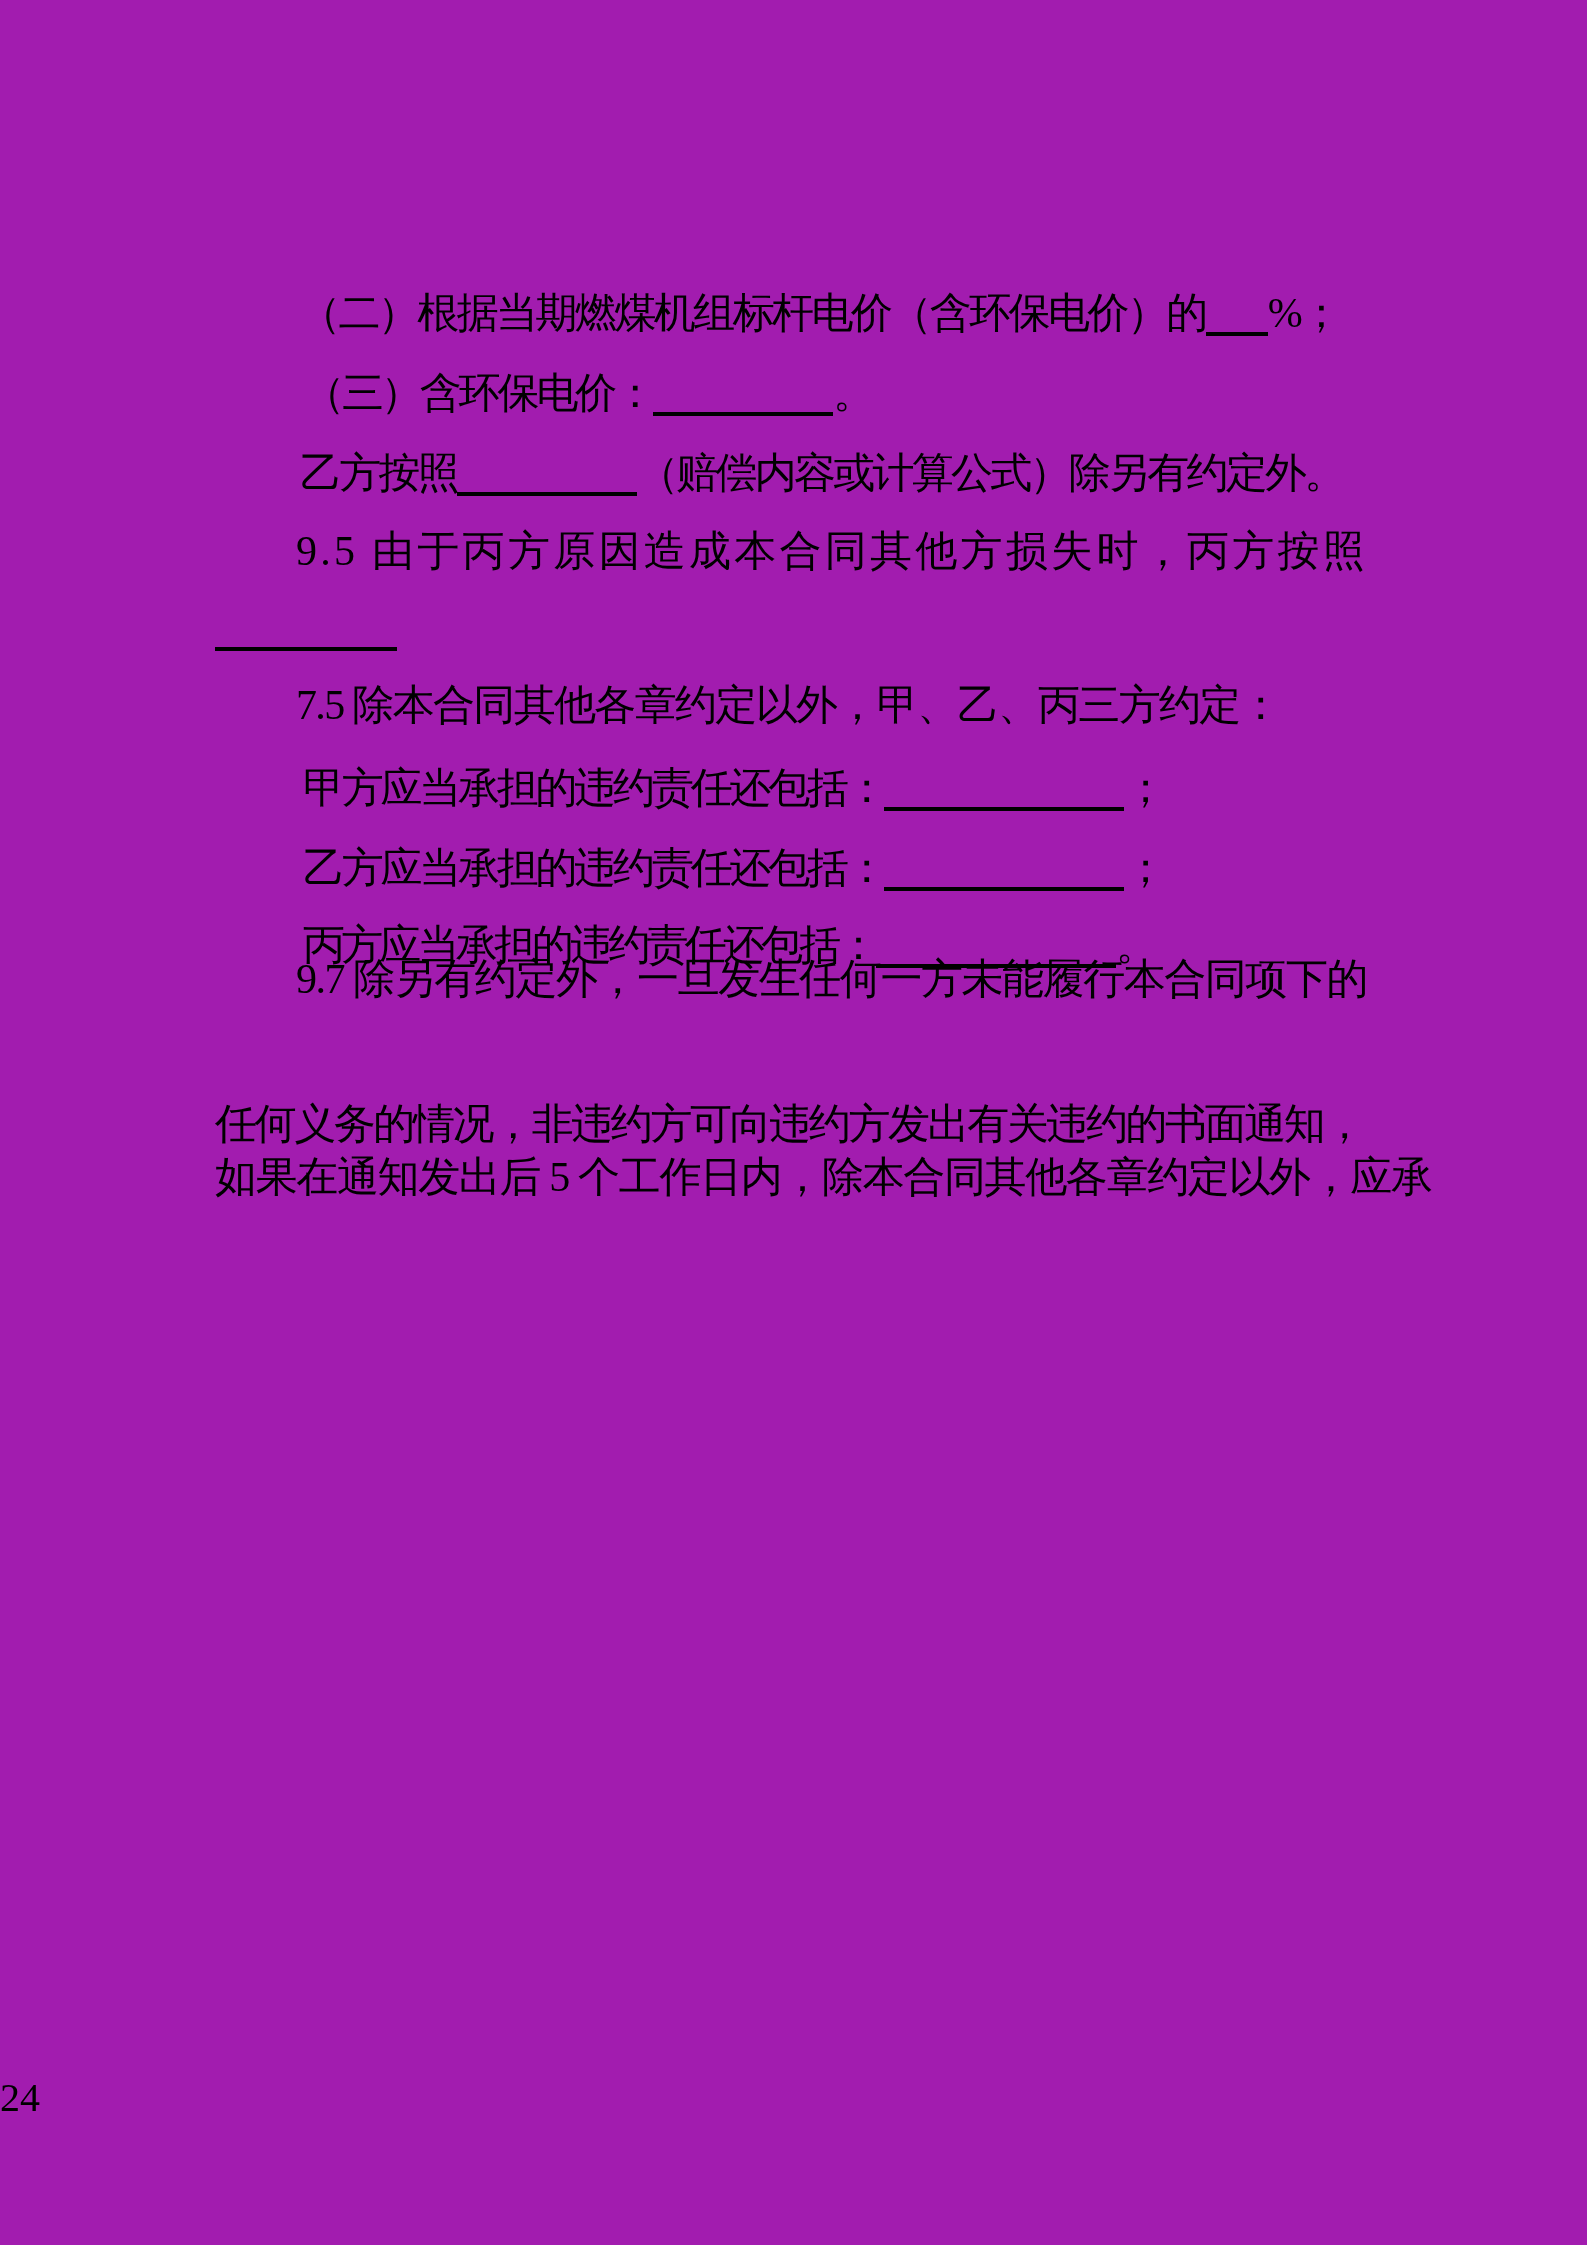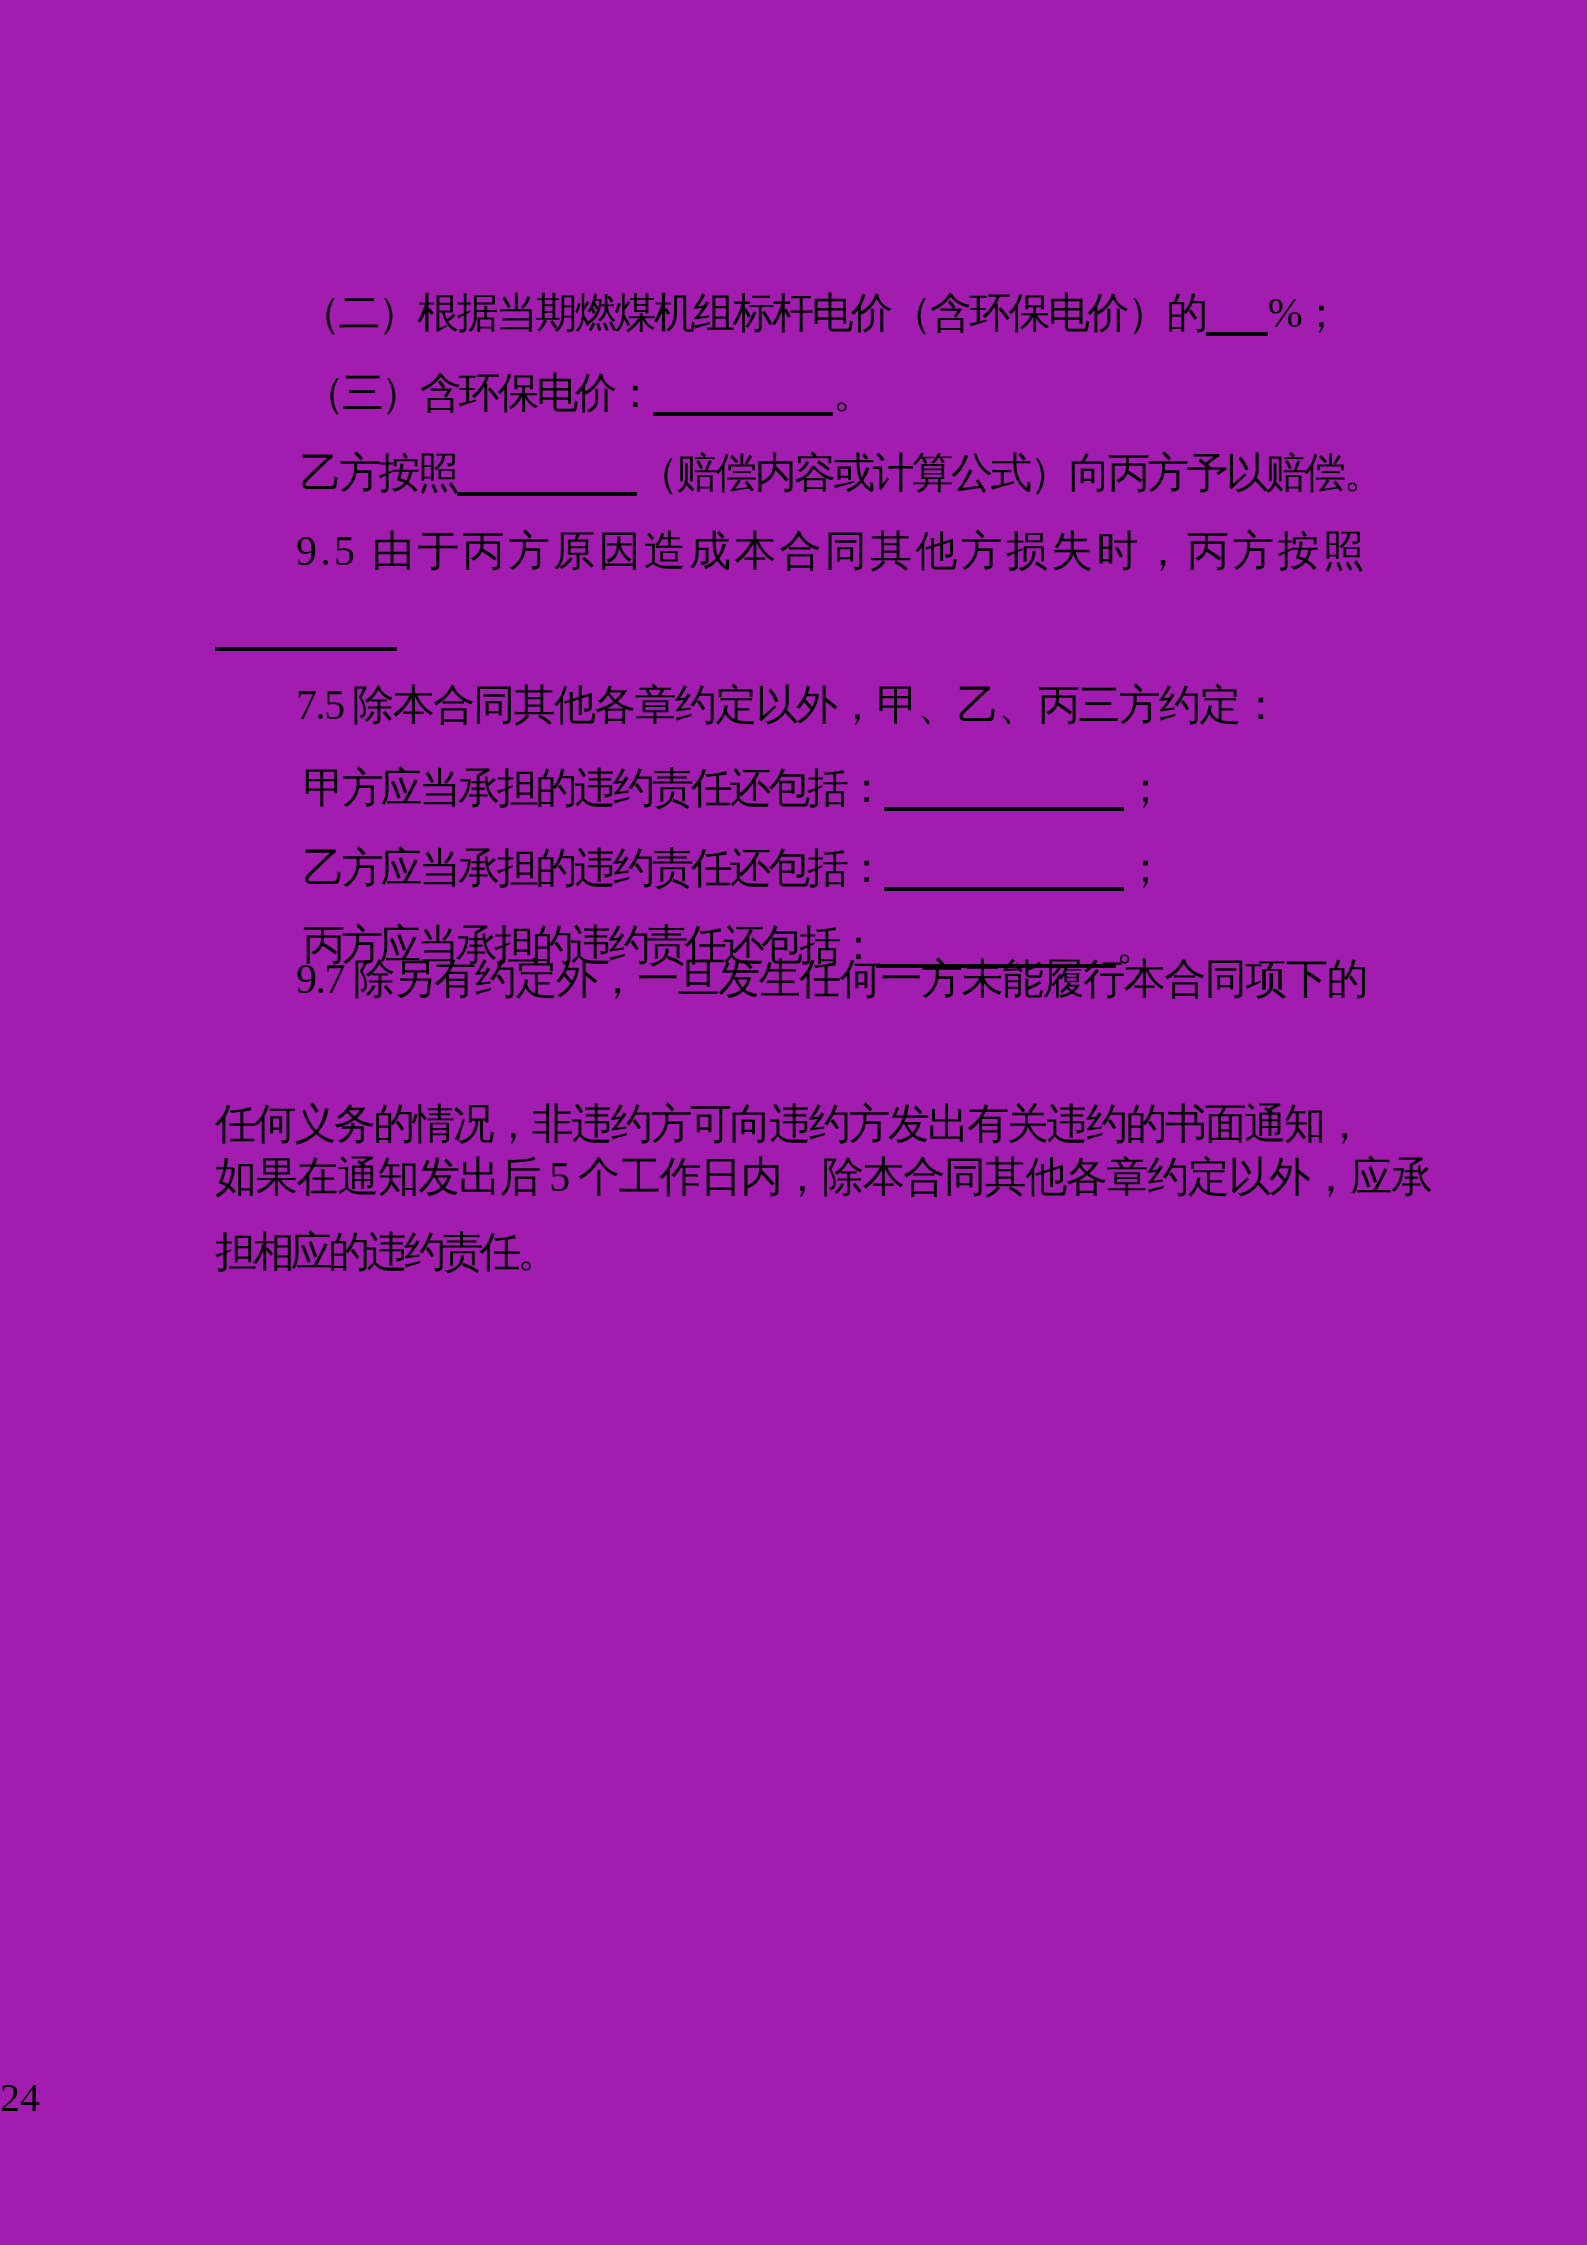--- a/index.html
+++ b/index.html
@@ -51,26 +51,25 @@
     color: #000000;
   }
 </style>
 </head>
 <body>
 
 <div class="page">
   <div class="doc-body">
       <div class="line" style="top: 292px; left: 299px; letter-spacing: -2.57692px;"><span class="cjk">（二）根据当期燃煤机组标杆电价（含环保电价）的</span><span class="blank" style="width: 62px;"></span><span class="latin">%</span><span class="cjk">；</span></div>
       <div class="line" style="top: 372px; left: 303px; letter-spacing: -3.1px;"><span class="cjk">（三）含环保电价：</span><span class="blank" style="width: 180px;"></span><span class="cjk">。</span></div>
-      <div class="line" style="top: 452px; left: 300px; letter-spacing: -2.75px;"><span class="cjk">乙方按照</span><span class="blank" style="width: 180px;"></span><span class="cjk">（赔偿内容或计算公式）向丙方予以赔偿。</span></div>
+      <div class="line" style="top: 452px; left: 300px; letter-spacing: -2.75px;"><span class="cjk">乙方按照</span><span class="blank" style="width: 180px;"></span><span class="cjk">（赔偿内容或计算公式）除另有约定外。</span></div>
       <div class="line" style="top: 530px; left: 296px; letter-spacing: 3.26923px;"><span class="latin">9.5 </span><span class="cjk">由于丙方原因造成本合同其他方损失时，丙方按照</span></div>
       <div class="line" style="top: 607px; left: 215px; letter-spacing: -2.09091px;"><span class="blank" style="width: 182px;"></span></div>
       <div class="line" style="top: 684px; left: 296px; letter-spacing: -1.66667px;"><span class="latin">7.5 </span><span class="cjk">除本合同其他各章约定以外，甲、乙、丙三方约定：</span></div>
       <div class="line" style="top: 767px; left: 303px; letter-spacing: -3.23529px;"><span class="cjk">甲方应当承担的违约责任还包括：</span><span class="blank" style="width: 240px;"></span><span class="cjk">；</span></div>
       <div class="line" style="top: 847px; left: 303px; letter-spacing: -3.23529px;"><span class="cjk">乙方应当承担的违约责任还包括：</span><span class="blank" style="width: 240px;"></span><span class="cjk">；</span></div>
       <div class="line" style="top: 924px; left: 303px; letter-spacing: -3.82353px;"><span class="cjk">丙方应当承担的违约责任还包括：</span><span class="blank" style="width: 240px;"></span><span class="cjk">。</span></div>
       <div class="line" style="top: 958px; left: 296px; letter-spacing: -1.44828px;"><span class="latin">9.7 </span><span class="cjk">除另有约定外，一旦发生任何一方未能履行本合同项下的</span></div>
       <div class="line" style="top: 1079px; left: 215px; letter-spacing: -2.41379px; margin-top: 24px;"><span class="cjk">任何义务的情况，非违约方可向违约方发出有关违约的书面通知，</span></div>
       <div class="line" style="top: 1156px; left: 215px; letter-spacing: -1.35484px;"><span class="cjk">如果在通知发出后</span><span class="latin"> 5 </span><span class="cjk">个工作日内，除本合同其他各章约定以外，应承</span></div>
-      <div class="line" style="top: 1231px; left: 215px; letter-spacing: -4.22222px;"><span class="cjk">担相应的违约责任。</span></div>
     </div>
   <div class="page-number">24</div>
 </div>
 
 </body></html>

